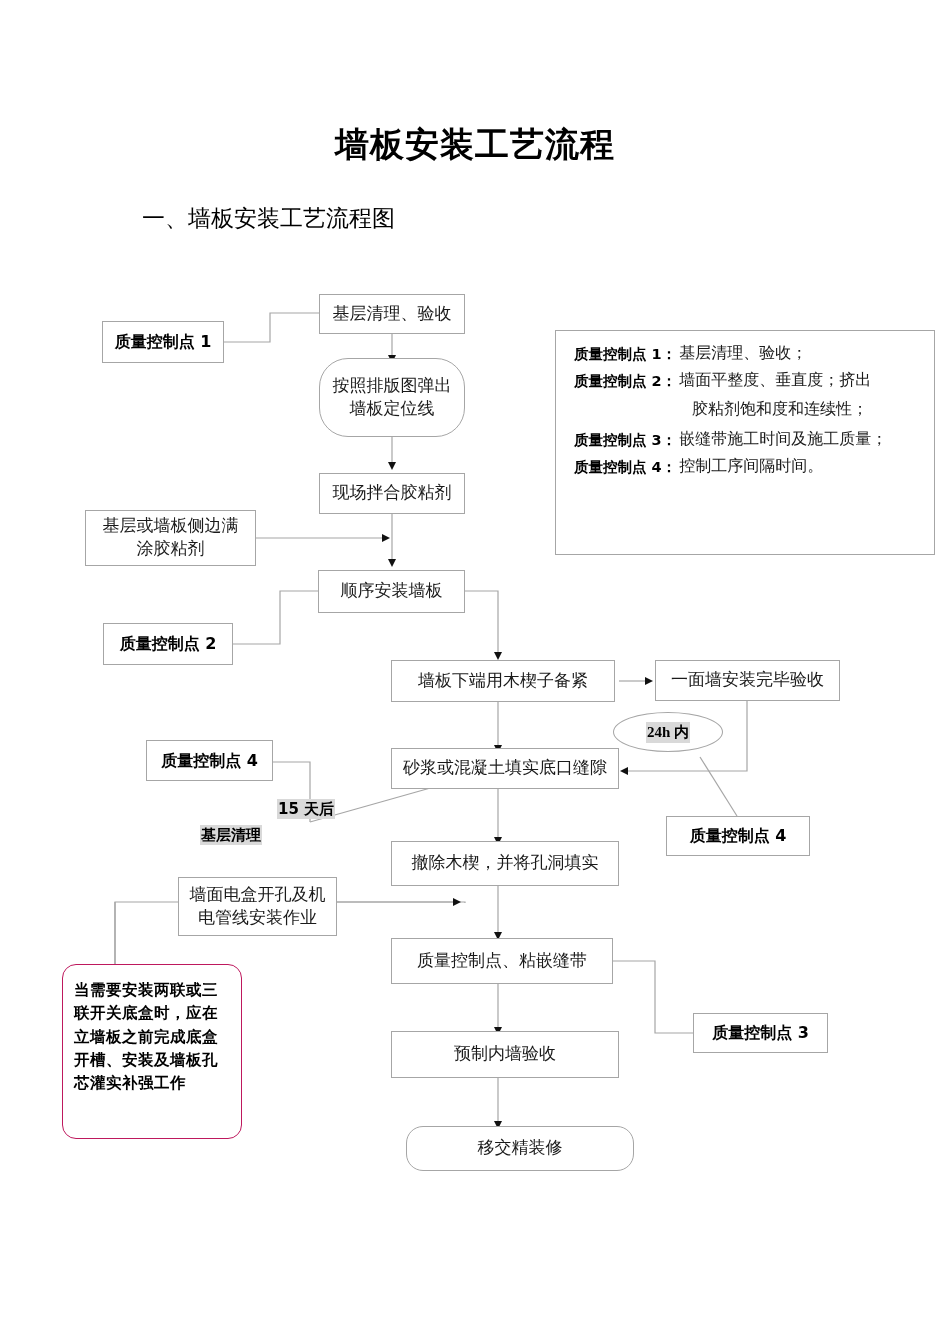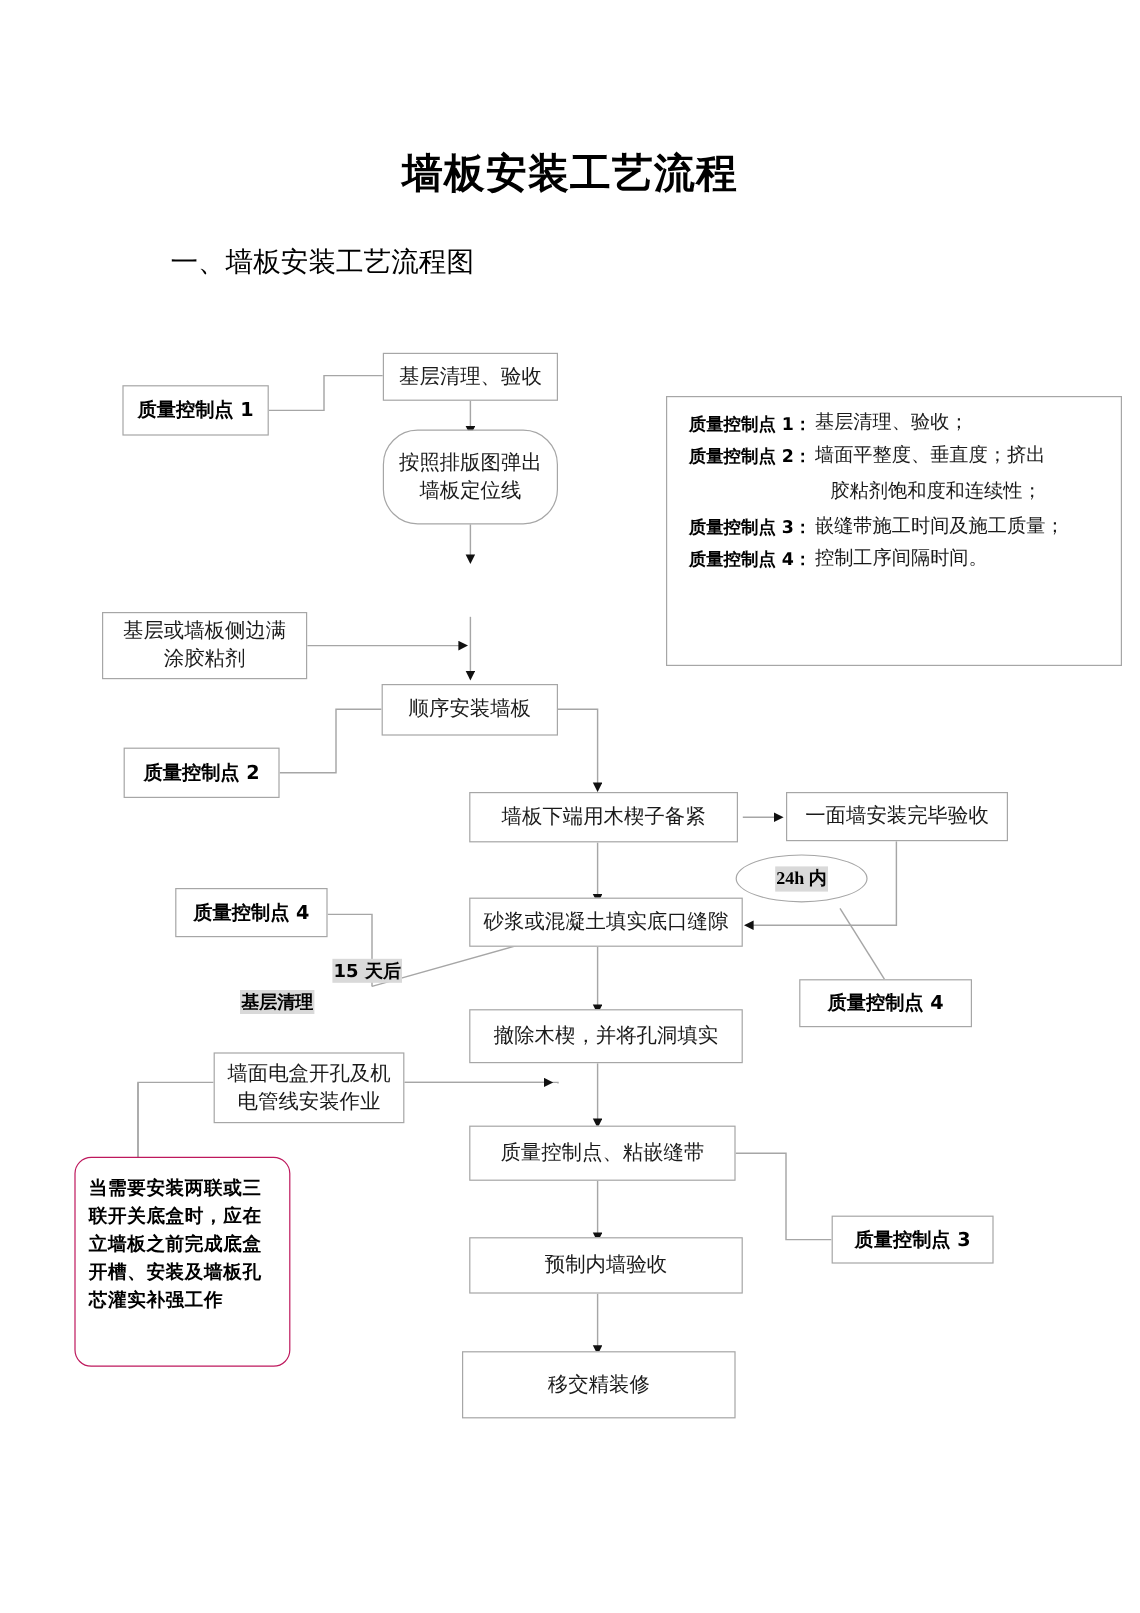--- a/index.html
+++ b/index.html
@@ -216,34 +216,35 @@
       <span class="legend-key">质量控制点 4：</span>
       <span class="legend-val">控制工序间隔时间。</span>
     </div>
   </div>
 
   <div class="node" style="left:319px; top:294px; width:146px; height:40px;">基层清理、验收</div>
 
   <div class="node" style="left:319px; top:358px; width:146px; height:79px; white-space:pre-line;border-radius:29px;">按照排版图弹出
 墙板定位线</div>
 
+  <div class="node" style="left:319px; top:473px; width:146px; height:41px;">现场拌合胶粘剂</div>
 
   <div class="node" style="left:318px; top:570px; width:147px; height:43px;">顺序安装墙板</div>
 
   <div class="node" style="left:391px; top:660px; width:224px; height:42px;">墙板下端用木楔子备紧</div>
 
   <div class="node" style="left:391px; top:841px; width:228px; height:45px;">撤除木楔，并将孔洞填实</div>
 
   <div class="node" style="left:391px; top:748px; width:228px; height:41px;">砂浆或混凝土填实底口缝隙</div>
 
   <div class="node" style="left:391px; top:938px; width:222px; height:46px;">质量控制点、粘嵌缝带</div>
 
   <div class="node" style="left:391px; top:1031px; width:228px; height:47px;">预制内墙验收</div>
 
-  <div class="node" style="left:385px; top:1126px; width:228px; height:56px;">移交精装修</div>
+  <div class="node" style="left:406px; top:1126px; width:228px; height:45px;border-radius:17px;">移交精装修</div>
 
   <div class="node" style="left:85px; top:510px; width:171px; height:56px; white-space:pre-line;">基层或墙板侧边满
 涂胶粘剂</div>
 
   <div class="node" style="left:655px; top:660px; width:185px; height:41px;">一面墙安装完毕验收</div>
 
   <div class="node" style="left:178px; top:877px; width:159px; height:59px; white-space:pre-line;">墙面电盒开孔及机
 电管线安装作业</div>
 
   <div class="node qcp" style="left:102px; top:321px; width:122px; height:42px;">质量控制点 1</div>

